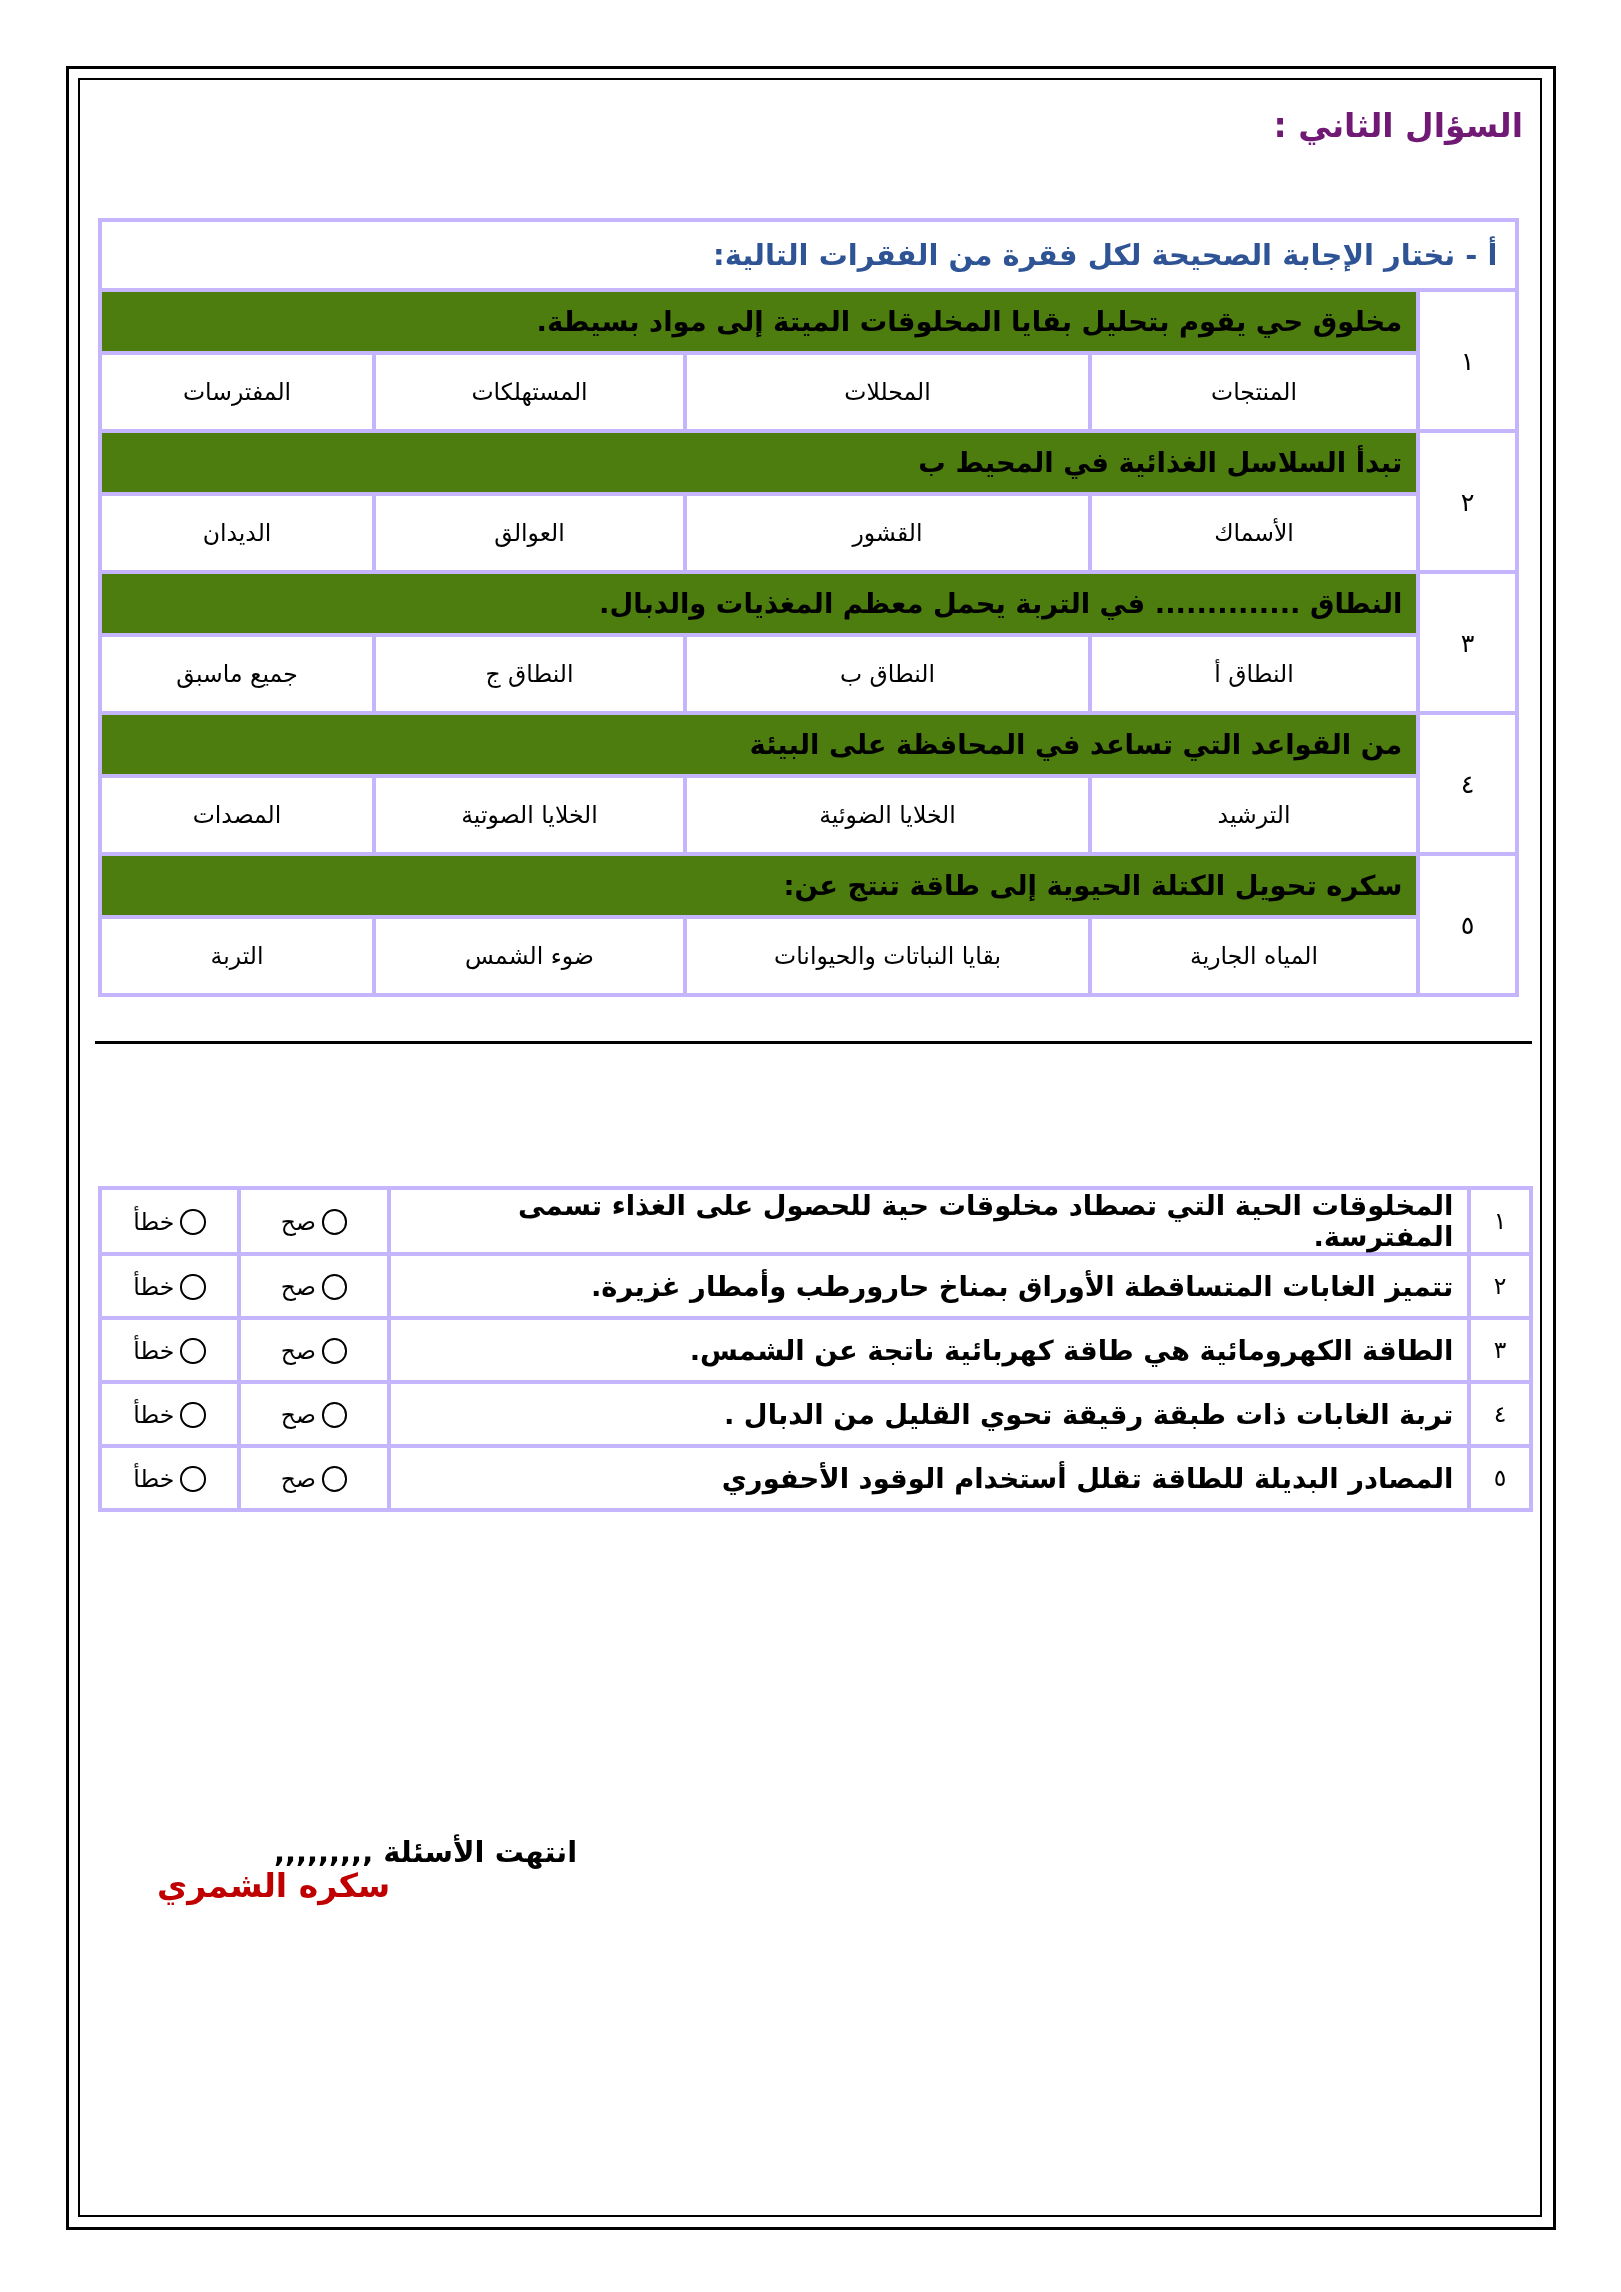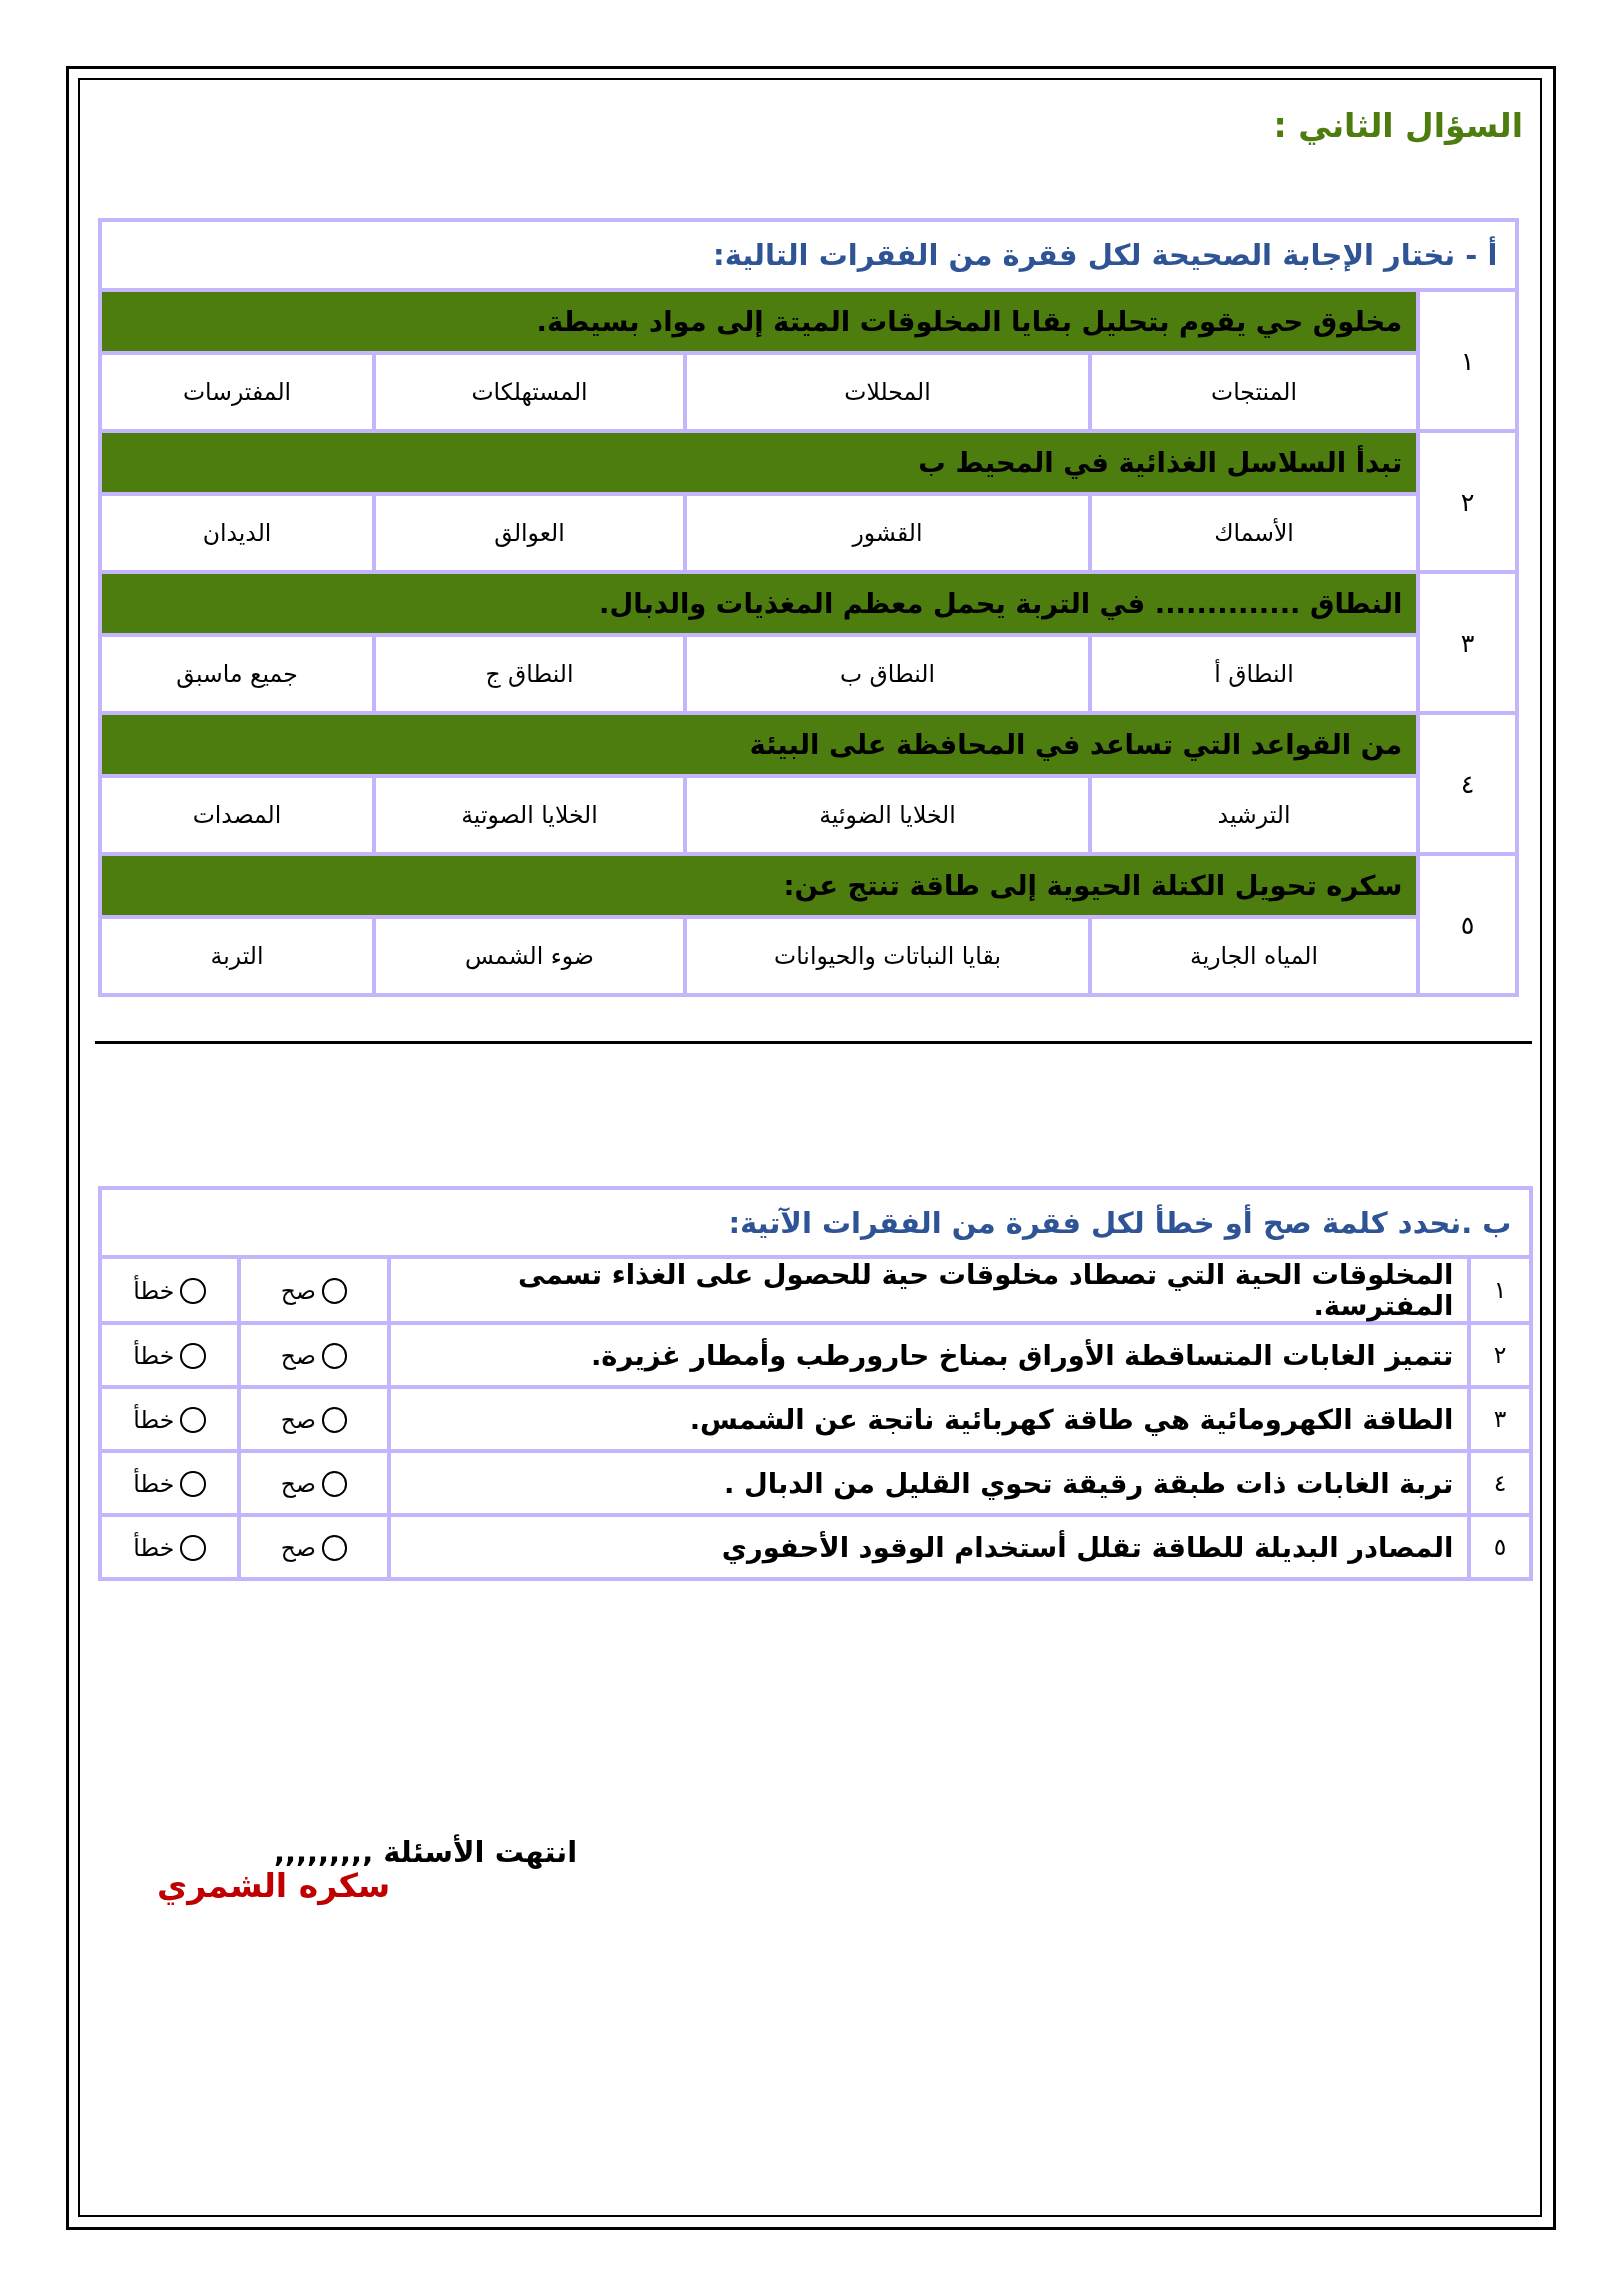--- a/index.html
+++ b/index.html
@@ -1,20 +1,20 @@
 <!DOCTYPE html>
 <html><head>
 <meta charset="utf-8">
 <style>
   html, body { margin:0; padding:0; background:#ffffff; }
   body { width:1621px; height:2293px; position:relative; font-family:"DejaVu Sans", sans-serif; color:#000; overflow:hidden; }
   .frame-outer { position:absolute; left:66px; top:66px; width:1490px; height:2164px; border:3.9px solid #000; box-sizing:border-box; }
   .frame-inner { position:absolute; left:78px; top:78px; width:1464px; height:2139px; border:2px solid #000; box-sizing:border-box; }
 
-  .q-title { position:absolute; right:98px; top:106px; font-size:33px; font-weight:bold; color:#4d7c0f; direction:rtl; white-space:nowrap;margin-left:44px; }
+  .q-title { position:absolute; right:98px; top:106px; font-size:33px; font-weight:bold; color:#701a75; direction:rtl; white-space:nowrap;margin-left:44px; }
 
   table { border-collapse:collapse; direction:rtl; position:absolute; table-layout:fixed; }
   td { border:4px solid #c4b5fd; padding:0; box-sizing:border-box; }
 
   
   #table-a { left:98px; top:218px; width:1417px; }
   #table-a .hdr td { height:70px; text-align:right; padding-right:17.6px; font-size:29px; font-weight:bold; color:#2f5496; background:#fff; }
   #table-a .num { width:99px; text-align:center; font-size:25.5px; vertical-align:middle; }
   #table-a .stem { height:63px; background:#4d7c0f; padding-right:13.7px; font-size:27.4px; font-weight:bold; }
   #table-a .opt { height:78px; text-align:center; font-size:23.5px; vertical-align:middle; }
@@ -116,23 +116,20 @@
 <div class="divider"></div>
 
 <table id="table-b">
   <colgroup>
     <col style="width:62px">
       <col style="width:1080px">
       <col style="width:150px">
       <col style="width:139px">
   </colgroup>
   <tbody>
-      <tr class="hdr">
-        <td colspan="4">ب  .نحدد كلمة صح أو خطأ لكل فقرة من الفقرات الآتية:</td>
-      </tr>
 
   <tr class="row">
     <td class="bnum">١</td>
     <td class="stmt">المخلوقات الحية التي تصطاد مخلوقات حية للحصول على الغذاء تسمى المفترسة.</td>
     <td class="tf t"><span class="radio"></span><span class="tf-label">صح</span></td>
     <td class="tf f"><span class="radio"></span><span class="tf-label">خطأ</span></td>
   </tr>
   <tr class="row">
     <td class="bnum">٢</td>
     <td class="stmt">تتميز الغابات المتساقطة الأوراق بمناخ حارورطب وأمطار غزيرة.</td>

